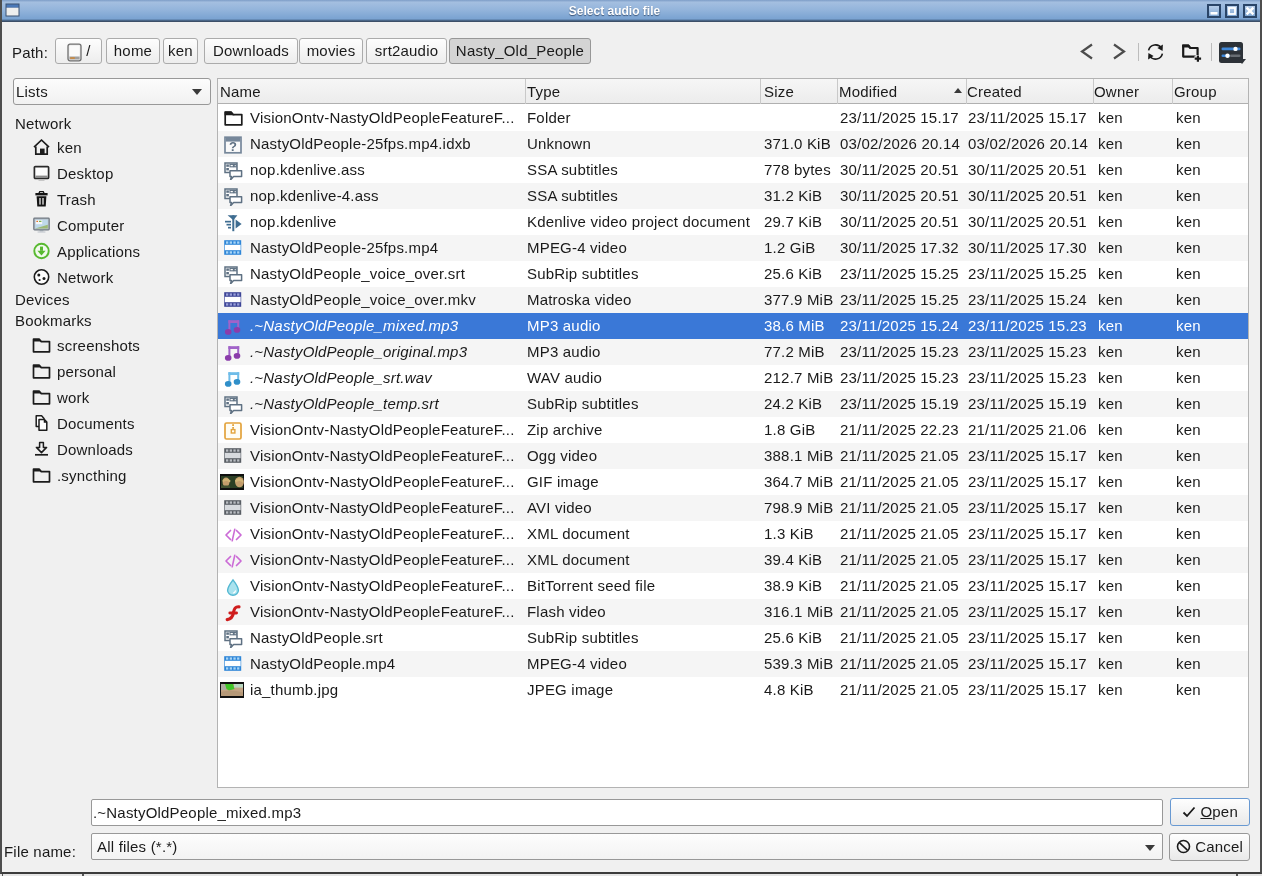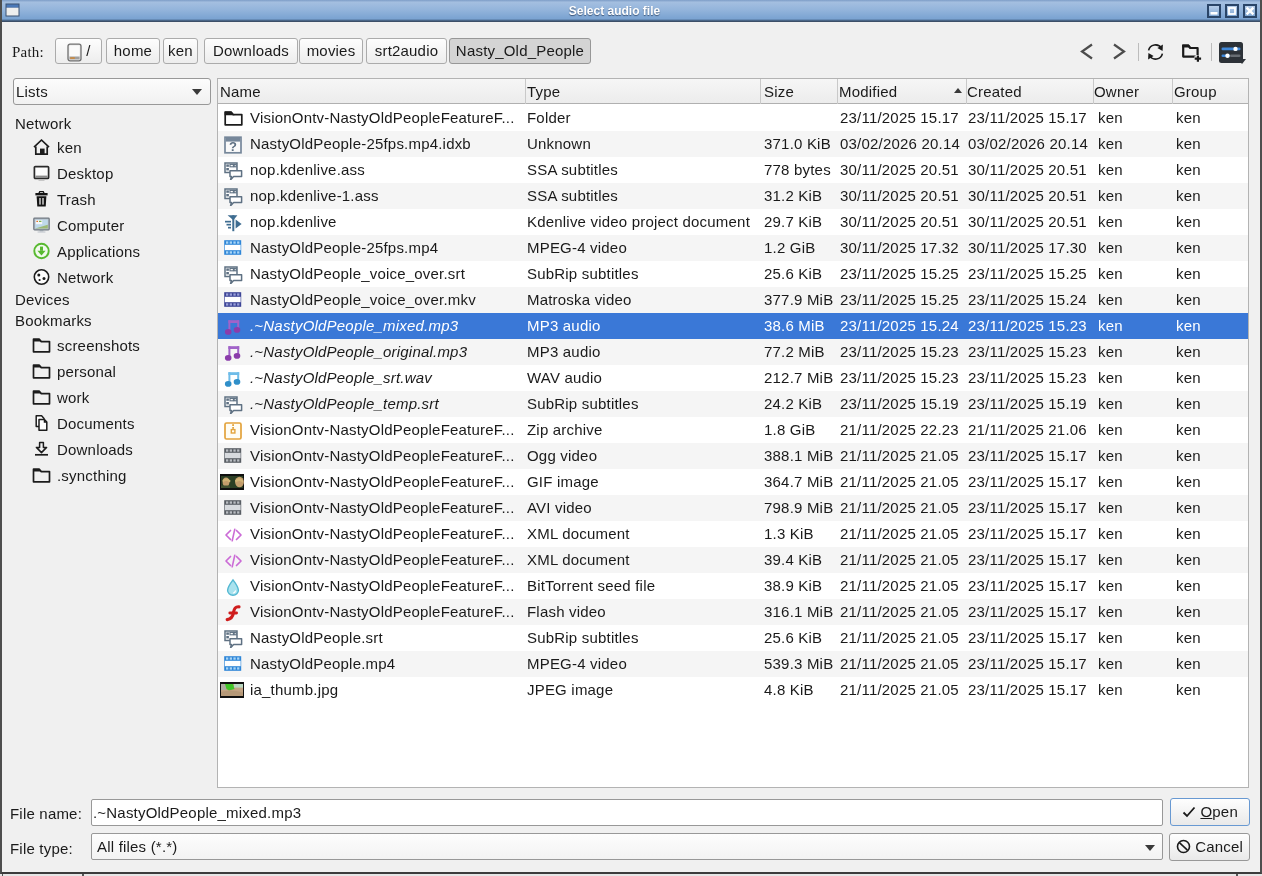--- a/index.html
+++ b/index.html
@@ -8,21 +8,21 @@
   background:#e6e6e6; position:relative; }
 #win { position:absolute; left:0; top:0; width:1262px; height:874px; background:#f0f0f0;
   border-left:2px solid #4e4e4e; border-right:2px solid #4e4e4e; border-bottom:2px solid #3c3c3c; }
 #tb { position:absolute; left:0; top:0; width:1258px; height:22px;
   background:linear-gradient(180deg,#7d9dc7 0%,#a4bfe0 10%,#93b4db 45%,#7ca4d2 82%,#7ca4d2 86%,#54779f 91%,#3c4f68 96%,#3c4f68 100%); }
 #tb .title { position:absolute; left:0; width:1225px; top:4px; text-align:center; font-size:12px;
   letter-spacing:0; font-weight:bold; color:#fff; text-shadow:0 1px 1px rgba(20,40,70,.65); }
 #tb .wicon { position:absolute; left:3px; top:3px; }
 .wbtn { position:absolute; top:4px; width:14px; height:14px; border:2px solid #2a4568;
   background:linear-gradient(180deg,#b6cde9,#7fa6d2); display:flex; align-items:center; justify-content:center; }
-#pathlbl { position:absolute; left:10px; top:44px;font-family:Liberation Serif, serif; }
+#pathlbl { position:absolute; left:10px; top:44px; }
 .crumb { position:absolute; top:38px; height:26px; border:1px solid #ababab; border-radius:3px;
   background:linear-gradient(180deg,#fdfdfd,#ededed); text-align:center; line-height:24px; }
 .crumb.act { background:#d4d4d4; border-color:#979797; }
 .tico { position:absolute; top:43px; }
 .tsep { position:absolute; top:43px; width:1px; height:18px; background:#bcbcbc; }
 .tset { position:absolute; left:1217px; top:42px; }
 .tsetarr { position:absolute; left:19px; top:17px; width:0; height:0;
   border-left:4px solid transparent; border-right:4px solid transparent; border-top:5px solid #2d3238; }
 #lists { position:absolute; left:11px; top:78px; width:198px; height:27px; border:1px solid #989898;
   border-radius:3px; background:linear-gradient(180deg,#fcfcfc,#f1f1f1); line-height:25px; padding-left:2px; }
@@ -39,21 +39,21 @@
 #thead span { position:absolute; top:4px; }
 #thead .vsep { position:absolute; top:0; width:1px; height:25px; background:#c9c9c9; }
 #sortarr { position:absolute; width:0; height:0; border-left:4px solid transparent;
   border-right:4px solid transparent; border-bottom:5px solid #3a3a3a; top:10px; }
 .row { position:absolute; left:0; width:1030px; height:26px; background:#fff; }
 .row.alt { background:#f5f5f5; }
 .row.sel { background:#3a78d7; color:#fff; }
 .row span { position:absolute; top:4px; white-space:pre; }
 .row .icn { top:5px; }
 .row .nm.it { font-style:italic; }
-.blbl { position:absolute; left:8px; }
+.blbl { position:absolute; left:2px;margin-top:38px; }
 #fninput { position:absolute; left:89px; top:799px; width:1072px; height:27px; background:#fff;
   border:1px solid #989898; border-radius:2px; line-height:25px; padding-left:1px; }
 #ftcombo { position:absolute; left:89px; top:833px; width:1072px; height:27px;
   background:linear-gradient(180deg,#fdfdfd,#f3f3f3); border:1px solid #989898; border-radius:2px;
   line-height:25px; padding-left:5px; }
 #ftcombo .arr { position:absolute; right:7px; top:11px; width:0; height:0;
   border-left:5px solid transparent; border-right:5px solid transparent; border-top:6px solid #3a3a3a; }
 .btn { position:absolute; height:28px; border:1px solid #989898; border-radius:3px;
   background:linear-gradient(180deg,#fefefe,#e9e9e9); text-align:center; line-height:26px; }
 #btnopen { left:1168px; top:798px; width:80px; border-color:#6899d2; }
@@ -295,21 +295,21 @@
         </div>
 <div class="row alt" style="top:78px">
           <span class="icn" style="left:6px"><svg width="19" height="18" viewBox="0 0 19 18">
               <rect x="1" y="1" width="12" height="9.5" fill="#fdfdfd" stroke="#5f7183" stroke-width="1.5"></rect>
               <rect x="2.3" y="2.4" width="2.6" height="2.4" fill="#5f7183"></rect>
               <rect x="2.3" y="6" width="2.6" height="2.4" fill="#5f7183"></rect>
               <rect x="6" y="2.4" width="3.4" height="2.4" fill="none" stroke="#5f7183" stroke-width="1.1"></rect>
               <rect x="10.2" y="2.4" width="2" height="2.4" fill="none" stroke="#5f7183" stroke-width="1.1"></rect>
               <path d="M6 8.8 H17.6 V14.6 H9.6 L6.6 17.8 L7.4 14.6 H6 Z" fill="#fff" stroke="#5f7183" stroke-width="1.5" stroke-linejoin="round"></path>
             </svg></span>
-          <span class="nm" style="left:32px">nop.kdenlive-1.ass</span>
+          <span class="nm" style="left:32px">nop.kdenlive-4.ass</span>
           <span class="c" style="left:309px">SSA subtitles</span>
           <span class="c" style="left:546px">31.2 KiB</span>
           <span class="c" style="left:622px">30/11/2025 20.51</span>
           <span class="c" style="left:750px">30/11/2025 20.51</span>
           <span class="c" style="left:880px">ken</span>
           <span class="c" style="left:958px">ken</span>
         </div>
 <div class="row" style="top:104px">
           <span class="icn" style="left:6px"><svg width="18" height="18" viewBox="0 0 18 18">
               <path d="M3.6 1.2 H13.4 L9.4 6.2 Z" fill="#3f6d91"></path>

